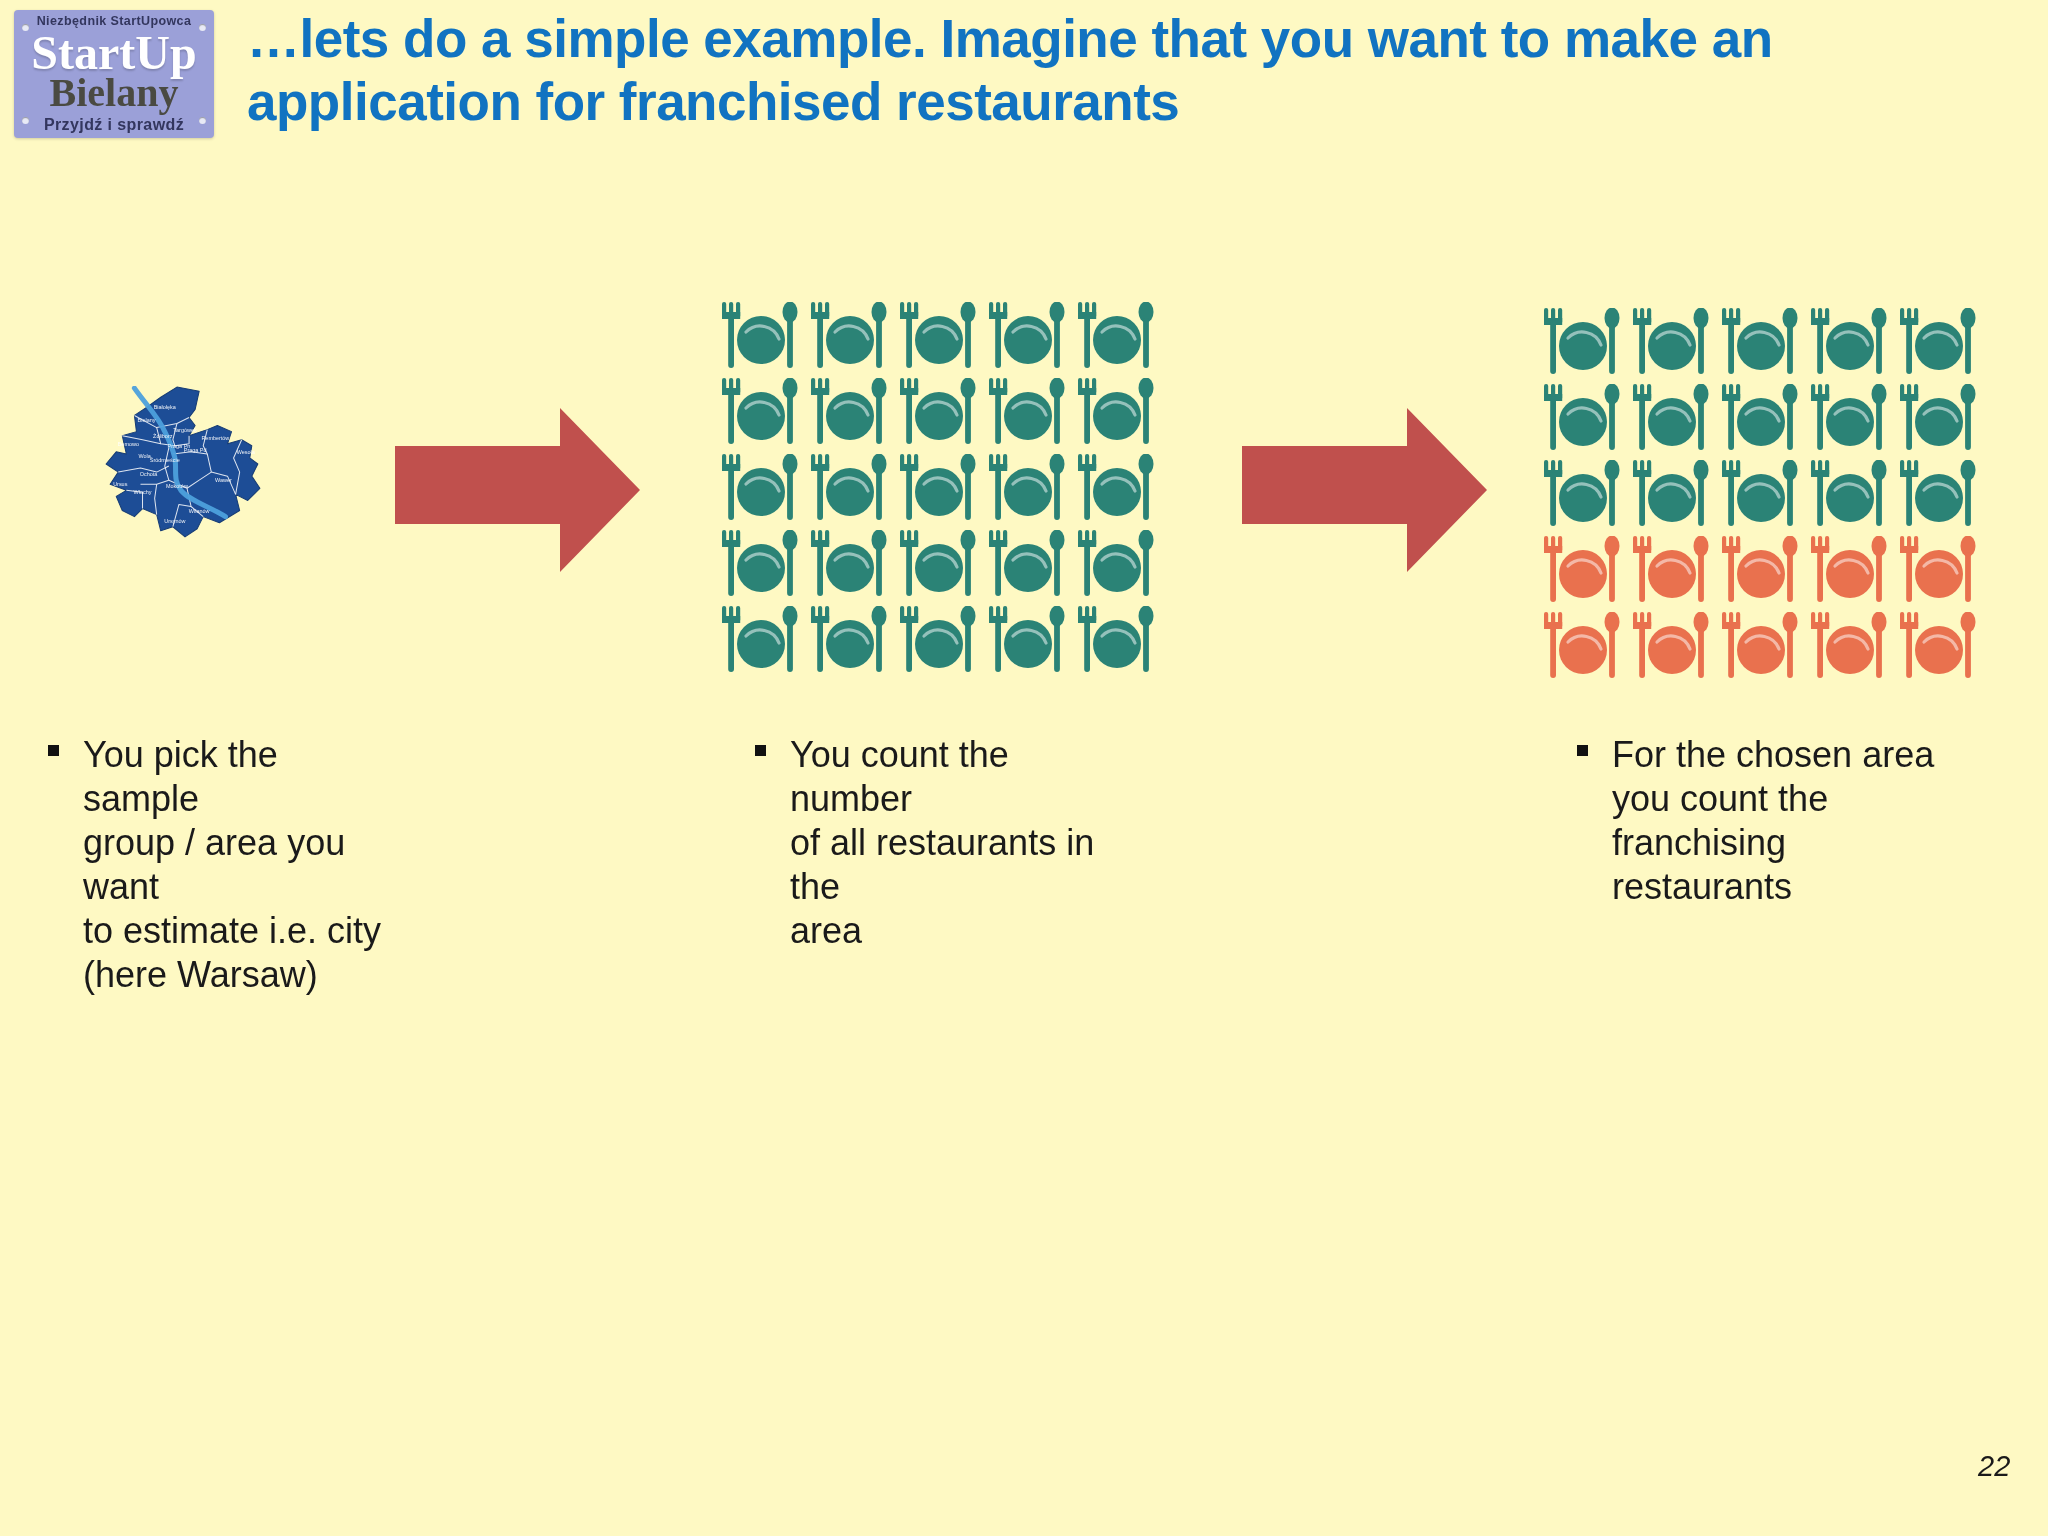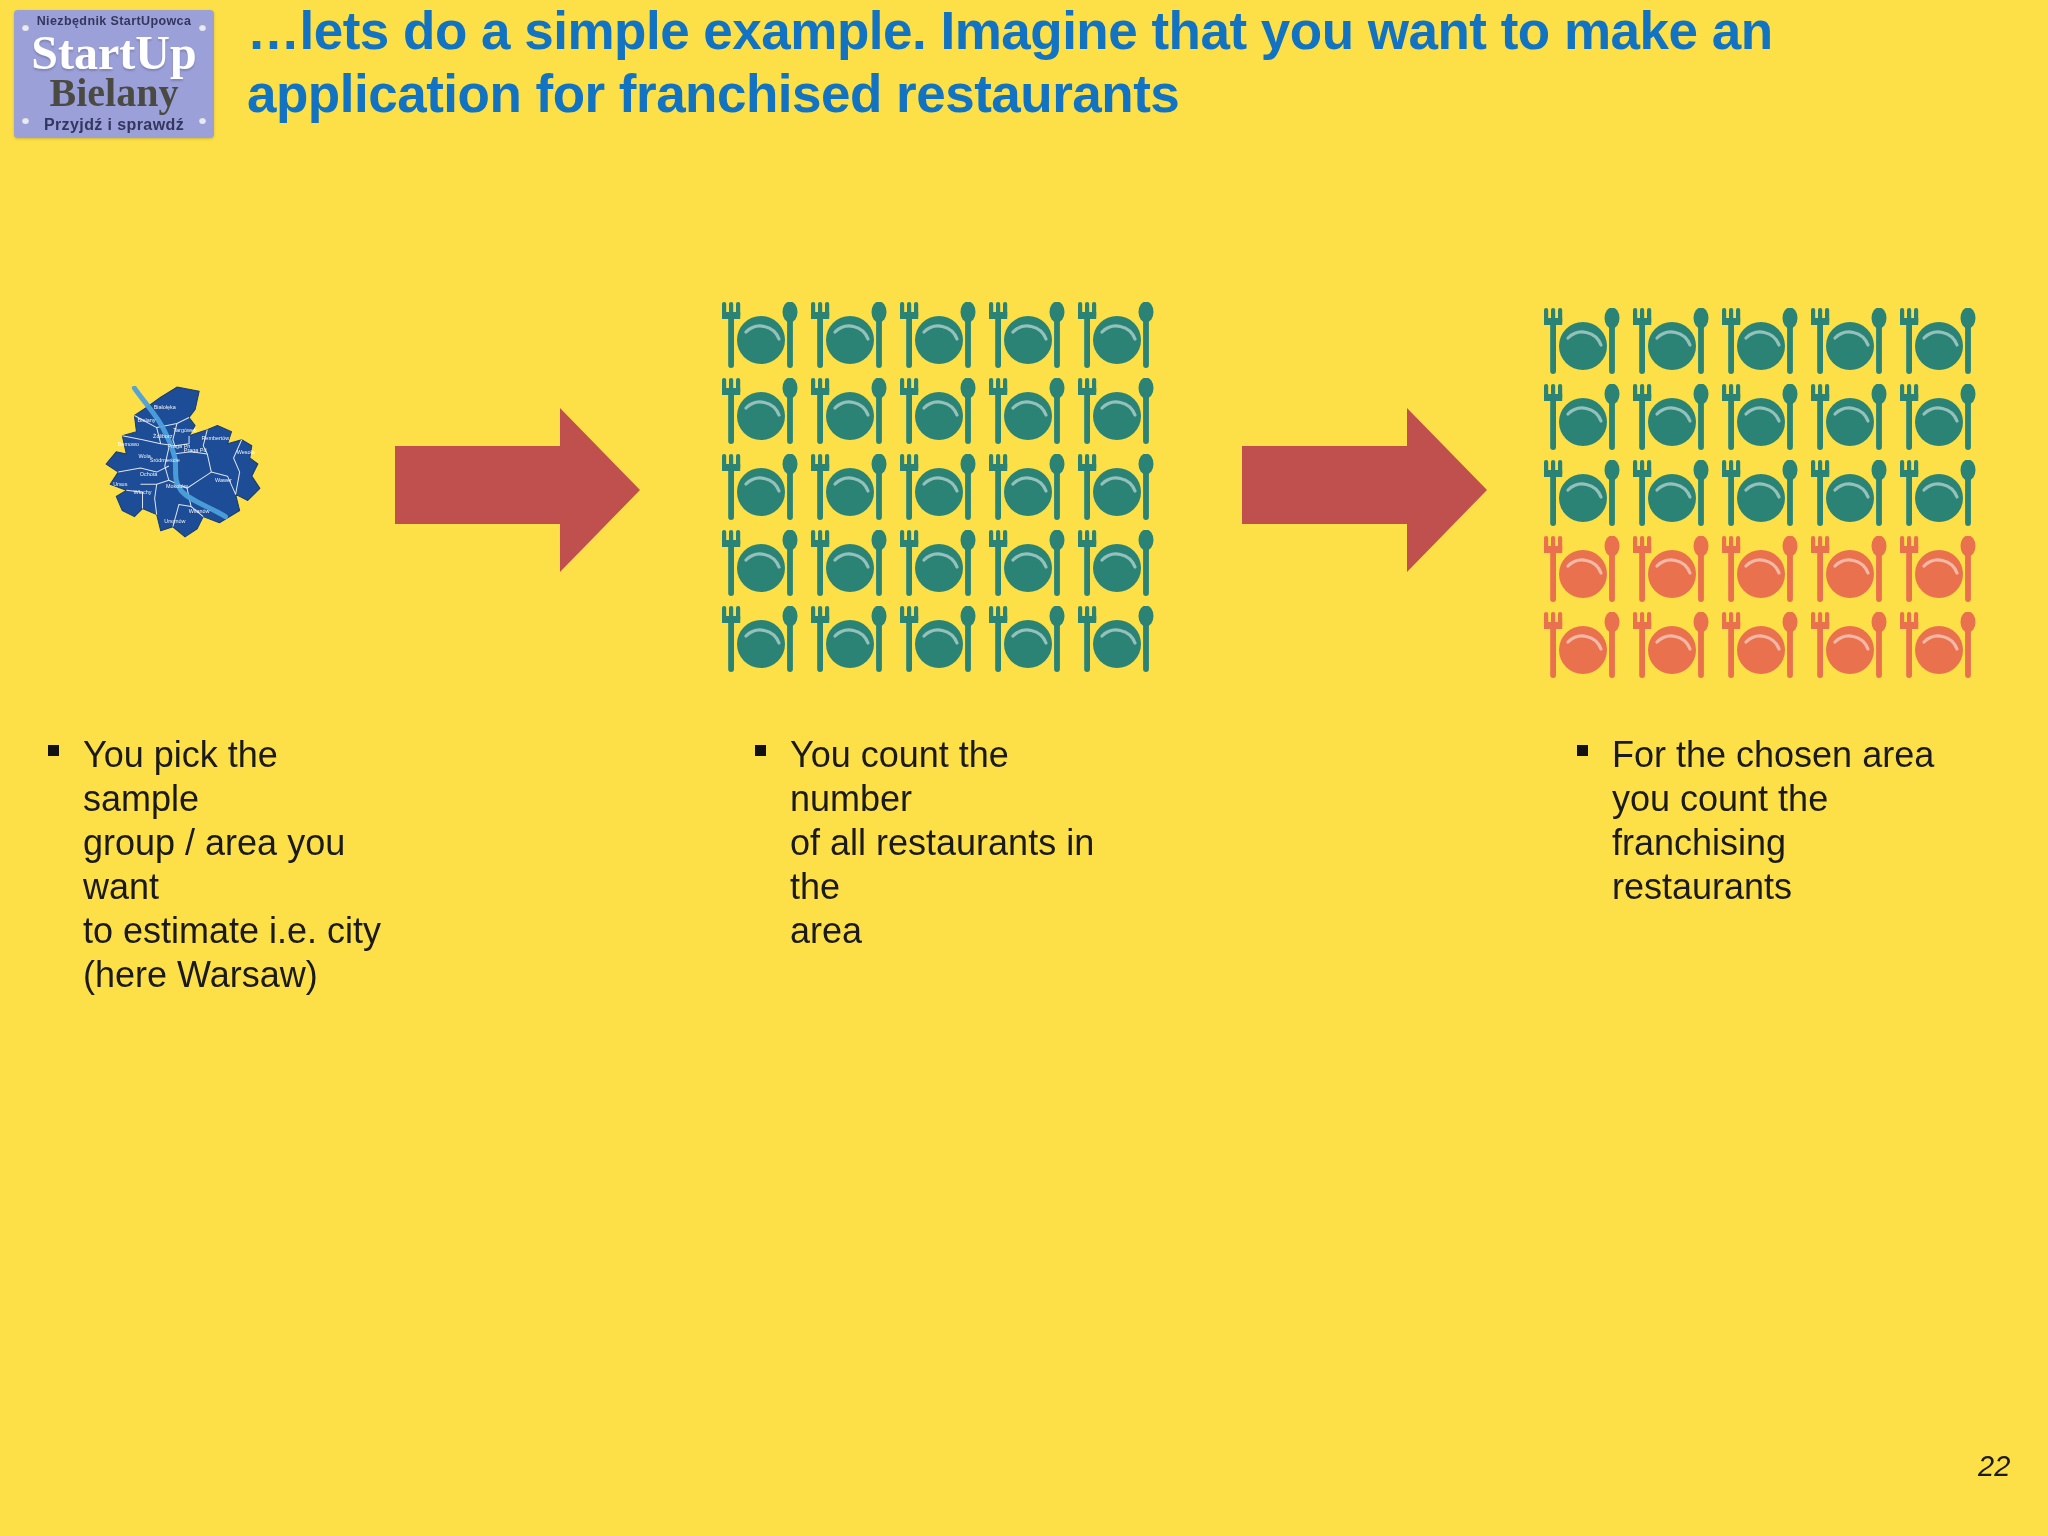--- a/index.html
+++ b/index.html
@@ -2,42 +2,42 @@
 <html style="--title-color: #1173c1; --logo-bg: #9ba0d8; --logo-n1: #ffffff; --logo-n2: #4a4a42; --logo-small: #33365e;"><head>
 <meta charset="utf-8">
 <style>
   html,body{margin:0;padding:0;}
   body{
     width:2048px;height:1536px;
     background:#ffffff;
     font-family:"Liberation Sans", sans-serif;
     overflow:hidden;
   }
-  .slide{position:relative;width:2048px;height:1536px;background:#fde047;}
+  .slide{position:relative;width:2048px;height:1536px;background:#fef9c3;}
 
   
   .logo{
     position:absolute;left:14px;top:10px;width:200px;height:128px;
     background:var(--logo-bg,#9ba0d8);
     border-radius:4px;
     display:flex;flex-direction:column;align-items:center;justify-content:center;
     box-shadow:0 1px 3px rgba(0,0,0,.18);
   }
   .logo-top{font-size:12.5px;font-weight:bold;letter-spacing:.4px;color:var(--logo-small,#33365e);margin-bottom:2px;}
   .logo-name1{font-family:"Liberation Serif", serif;font-weight:bold;font-size:48px;line-height:.95;color:var(--logo-n1,#ffffff);text-shadow:0 2px 2px rgba(0,0,0,.18);}
   .logo-name2{font-family:"Liberation Serif", serif;font-weight:bold;font-size:40px;line-height:1;color:var(--logo-n2,#4a4a42);margin-top:-2px;}
   .logo-bottom{font-size:16px;font-weight:bold;letter-spacing:.4px;color:var(--logo-small,#33365e);margin-top:3px;}
   .screw{position:absolute;width:7px;height:7px;border-radius:50%;
     background:#e8eaf6;box-shadow:inset 0 1px 1px rgba(0,0,0,.35);}
   .screw.tl{left:8px;top:14px;} .screw.tr{right:8px;top:14px;}
   .screw.bl{left:8px;bottom:14px;} .screw.br{right:8px;bottom:14px;}
 
   
   .title{
-    position:absolute;left:247px;top:0;width:1720px;margin:0;
+    position:absolute;left:247px;top:8px;width:1720px;margin:0;
     font-size:53px;line-height:1.18;font-weight:bold;
     letter-spacing:-.5px;
     color:var(--title-color,#1173c1);
     white-space:pre-line;
   }
 
   
   .map-wrap{position:absolute;left:98px;top:386px;width:172px;height:154px;}
   .map-wrap svg{width:100%;height:100%;display:block;}
   .district-line{fill:none;stroke:#ffffff;stroke-width:1;stroke-opacity:.85;stroke-linejoin:round;}

